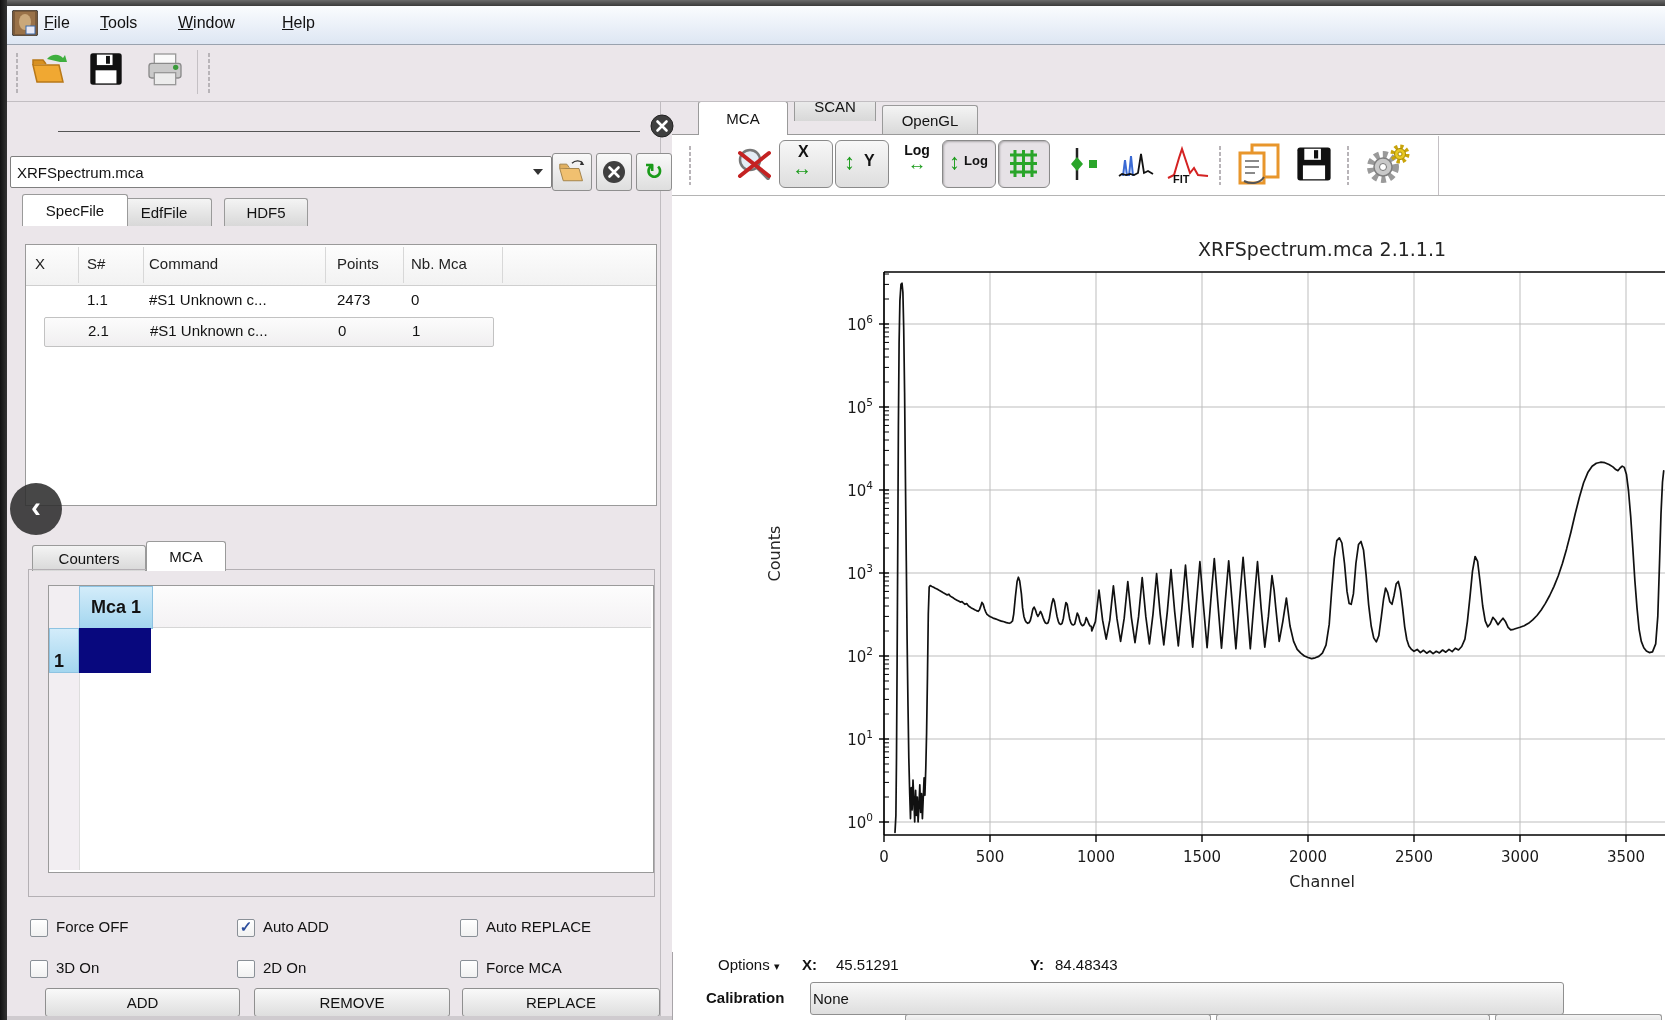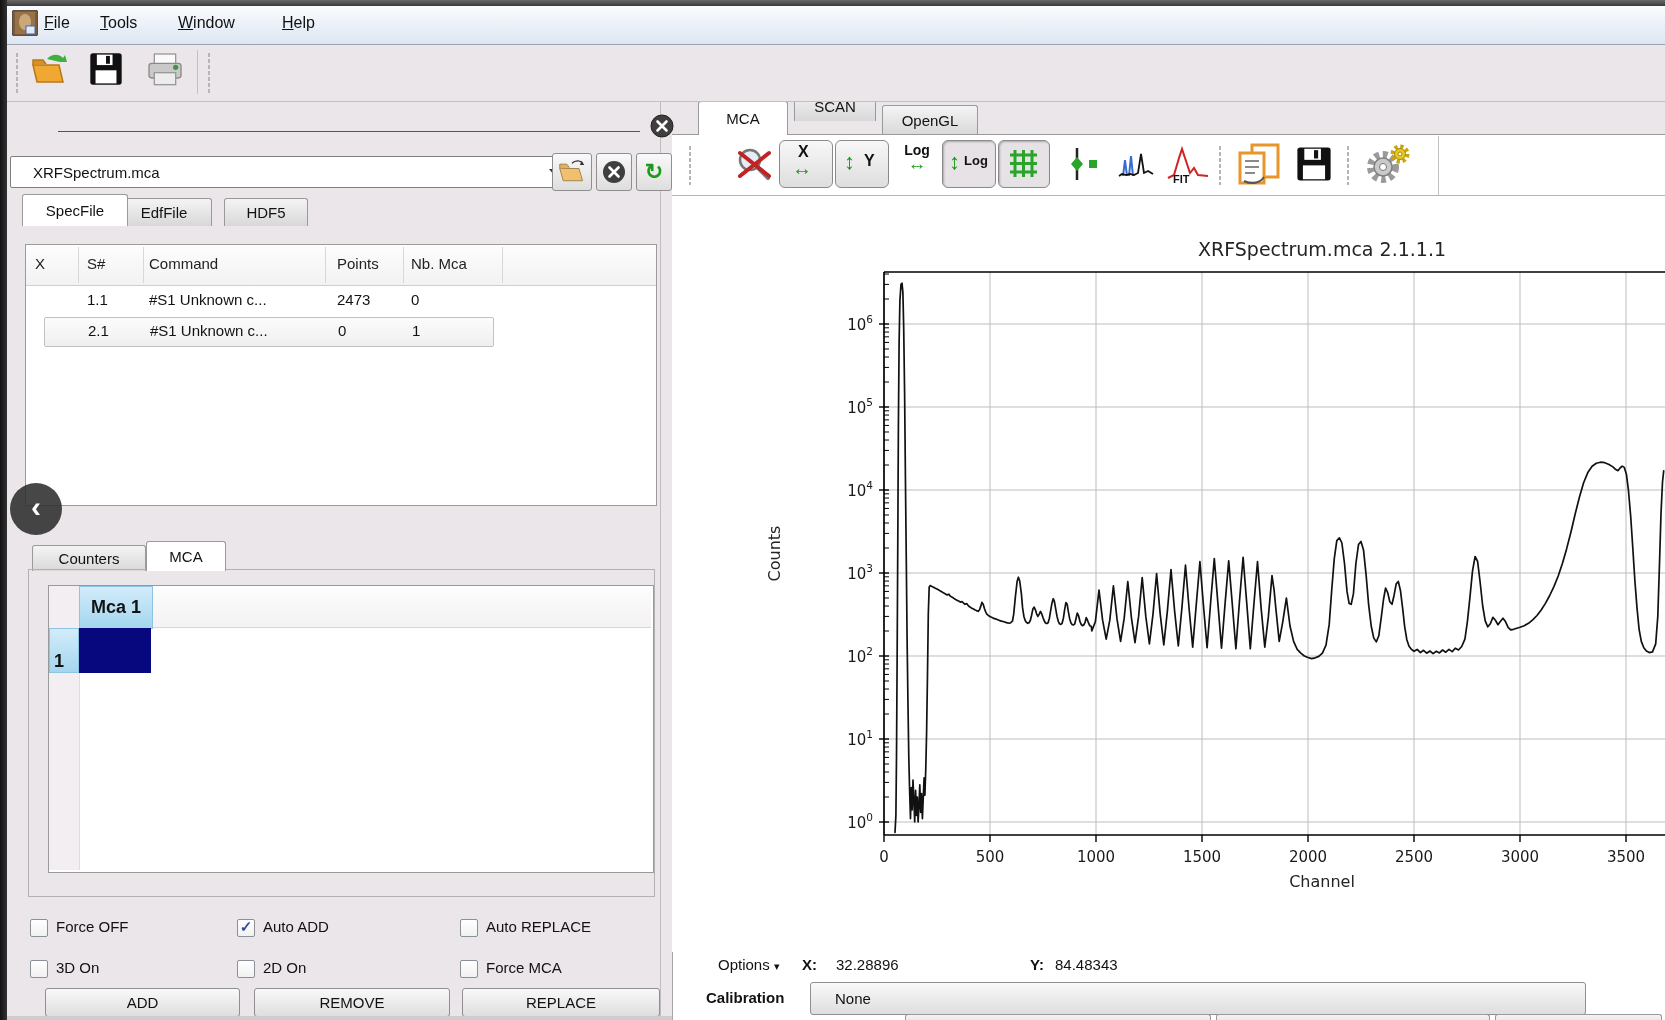--- a/index.html
+++ b/index.html
@@ -23,21 +23,21 @@
   .rpanel{left:672px;top:135px;width:993px;height:885px;background:#fff;border-left:1px solid #a8a4a8;}
   .split-line{left:660px;top:101px;width:1px;height:919px;background:#c0bcc0;}
   
   .btn{background:linear-gradient(#f9f9f9,#dedede);border:1px solid #8f8f8f;border-radius:3px;
        display:flex;align-items:center;justify-content:center;font-size:15px;color:#111;}
   .tab{position:absolute;border:1px solid #9a9a9a;border-bottom:none;border-radius:3px 3px 0 0;
        display:flex;align-items:center;justify-content:center;font-size:15px;}
   .tab.inactive{background:linear-gradient(#f4f4f4,#d8d8d8);}
   .tab.active{background:#fff;z-index:3;}
   .combo{background:#fff;border:1px solid #7f7f7f;border-radius:2px;display:flex;align-items:center;
-         font-size:15px;padding-left:22px;}
+         font-size:15px;padding-left:6px;}
   .darr{width:0;height:0;border-left:5px solid transparent;border-right:5px solid transparent;
         border-top:6px solid #333;}
   .checkbox-box{position:absolute;width:16px;height:16px;background:linear-gradient(#fff,#f1f1f1);
         border:1px solid #8a9097;border-radius:2px;font-size:15px;font-weight:bold;color:#2c4d9c;
         line-height:14px;text-align:center;}
   .cb-label{position:absolute;font-size:15px;}
   
   .scan-table{left:25px;top:244px;width:630px;height:260px;background:#fff;border:1px solid #9a9a9a;}
   .scan-head{position:absolute;left:0;top:0;width:100%;height:40px;background:linear-gradient(#fdfdfd,#f2f2f2);
              border-bottom:1px solid #cfcfcf;}
@@ -446,25 +446,25 @@
     </svg>
   <div class="xlabel">Channel</div>
   <div class="ylabel">Counts</div>
 </div>
 
 <div class="statusrow" style="left:718px;top:956px">
   <span>Options</span>
   <span style="font-size:11px">▾</span>
 </div>
 <span class="statusrow" style="left:802px;top:956px;font-weight:bold">X:</span>
-<span class="statusrow" style="left:836px;top:956px">32.28896</span>
+<span class="statusrow" style="left:836px;top:956px">45.51291</span>
 <span class="statusrow" style="left:1030px;top:956px;font-weight:bold">Y:</span>
 <span class="statusrow" style="left:1055px;top:956px">84.48343</span>
 
 <span class="statusrow" style="left:706px;top:989px;font-weight:bold">Calibration</span>
-<div class="abs btn" style="left:810px;top:982px;width:750px;height:31px;justify-content:flex-start;padding-left:24px">
+<div class="abs btn" style="left:810px;top:982px;width:750px;height:31px;justify-content:flex-start;padding-left:2px">
   <span>None</span>
 </div>
 <div class="cut-btn" style="left:905px;top:1014px;width:304px"></div>
 <div class="cut-btn" style="left:1216px;top:1014px;width:272px"></div>
 <div class="cut-btn" style="left:1495px;top:1014px;width:165px"></div>
 
 <div class="abs left-strip"></div>
 
 </body></html>

